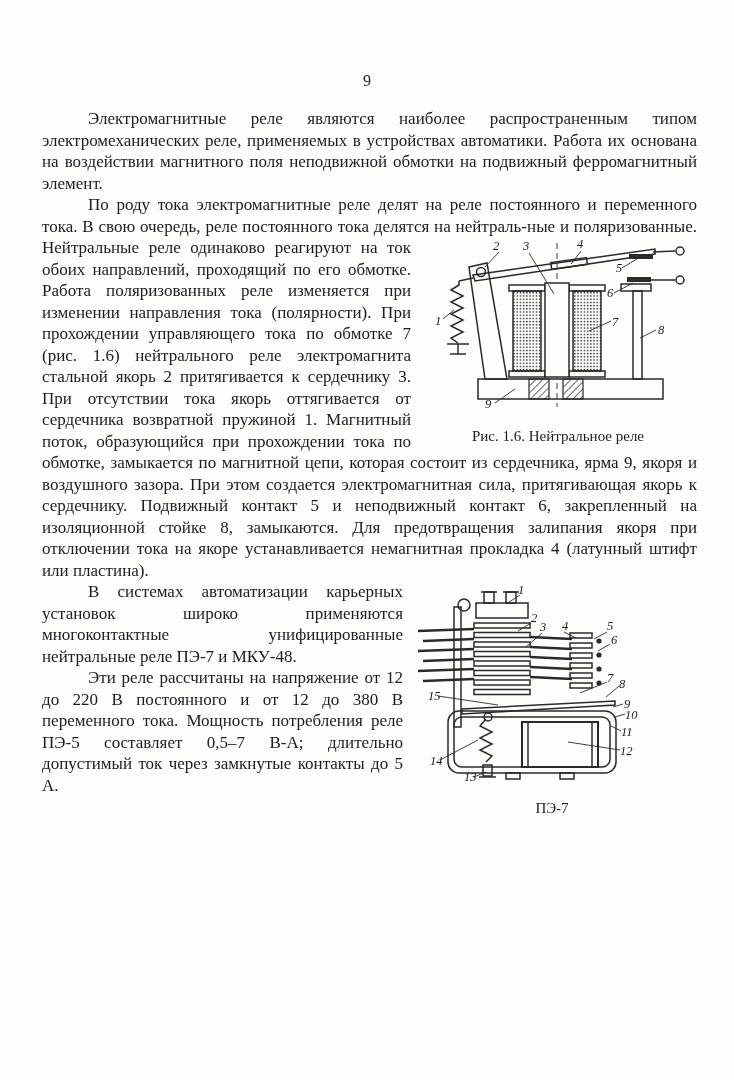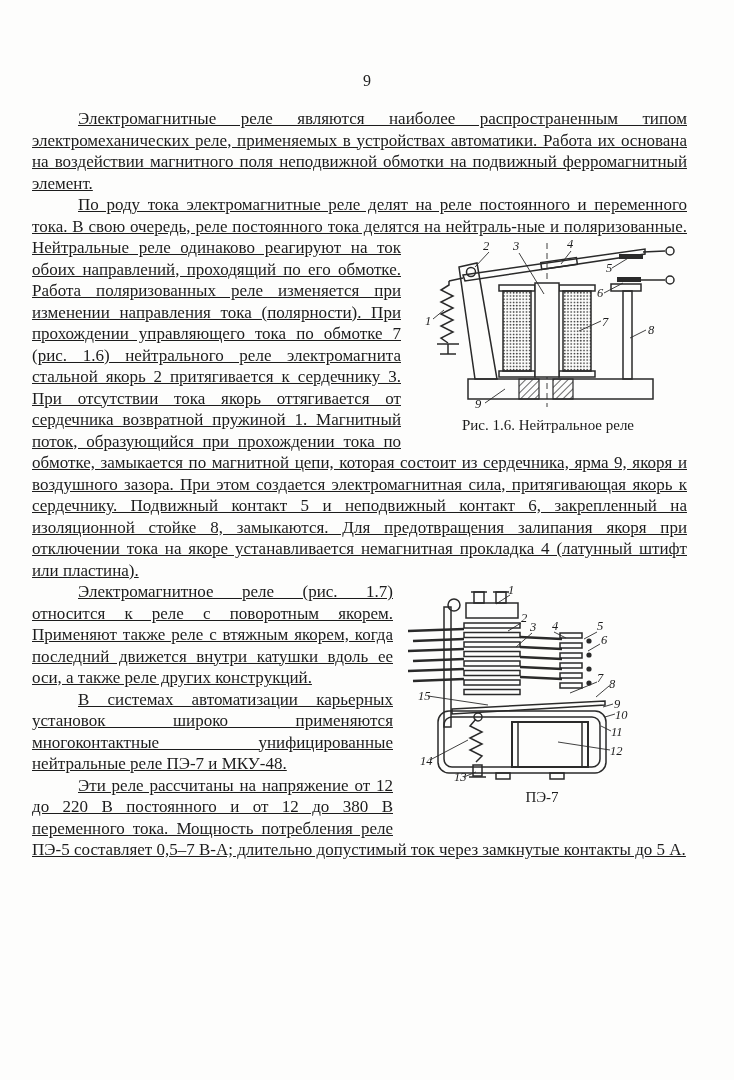--- a/index.html
+++ b/index.html
@@ -10,34 +10,34 @@
     background:#fdfdfc;
     font-family:"Liberation Serif", serif;
     color:#1c1c1c;
     overflow:hidden;
   }
   .page-number{
     position:absolute;top:72px;left:0;width:100%;
     text-align:center;font-size:16px;color:#222;
   }
   .content{
-    position:absolute;left:32px;top:108px;width:655px;
-    font-size:17px;line-height:21.5px;text-align:justify;text-decoration:underline;
+    position:absolute;left:42px;top:108px;width:655px;
+    font-size:17px;line-height:21.5px;text-align:justify;
   }
   .para{margin:0;padding:0;text-indent:46px;}
   .fig{
     float:right;position:relative;text-indent:0;
     display:block;text-align:center;
   }
   .fig16{width:278px;height:212px;margin:0 0 0 8px;}
   .fig17{width:290px;height:254px;margin:0 0 0 4px;}
   .fig svg{display:block;margin:0 auto;}
   .caption{
     display:block;font-size:15px;line-height:17px;
-    text-align:center;color:#1c1c1c;margin-top:8px;text-indent:0;
+    text-align:center;color:#1c1c1c;margin-top:19px;text-indent:0;
   }
   .draw{stroke:#2a2a2a;fill:none;stroke-width:1.5;}
   .thick{stroke:#2a2a2a;fill:none;stroke-width:2.4;}
   .lead{stroke:#2a2a2a;fill:none;stroke-width:0.9;}
   .lbl{
     font-family:"Liberation Serif",serif;font-style:italic;
     font-size:12.5px;fill:#1c1c1c;stroke:none;
   }
   .inkfill{fill:#2a2a2a;stroke:none;}
 </style>
@@ -212,21 +212,21 @@
         <text class="lbl" x="209" y="107">8</text>
         <text class="lbl" x="214" y="127">9</text>
         <text class="lbl" x="215" y="138">10</text>
         <text class="lbl" x="211" y="155">11</text>
         <text class="lbl" x="210" y="174">12</text>
         <text class="lbl" x="54" y="200">13</text>
         <text class="lbl" x="20" y="184">14</text>
         <text class="lbl" x="18" y="119">15</text>
       </svg>
           <span class="caption">ПЭ-7</span>
-        </span><span>Электромагнитное реле (рис. 1.7) относится к реле с поворотным якорем. Применяют также реле с втяжным якорем, когда последний движется внутри катушки вдоль ее оси, а также реле других конструкций.</span></p>
+        </span></p>
 
     <p class="para"><span>В системах автоматизации карьерных установок широко применяются многоконтактные унифицированные нейтральные реле ПЭ-7 и МКУ-48.</span></p>
 
     <p class="para"><span>Эти реле рассчитаны на напряжение от 12 до 220 В постоянного и от 12 до 380 В переменного тока. Мощность потребления реле ПЭ-5 составляет 0,5–7 В-А; длительно допустимый ток через замкнутые контакты до 5 А.</span></p>
 
 
   </div>
 </div>
 
 </body></html>

